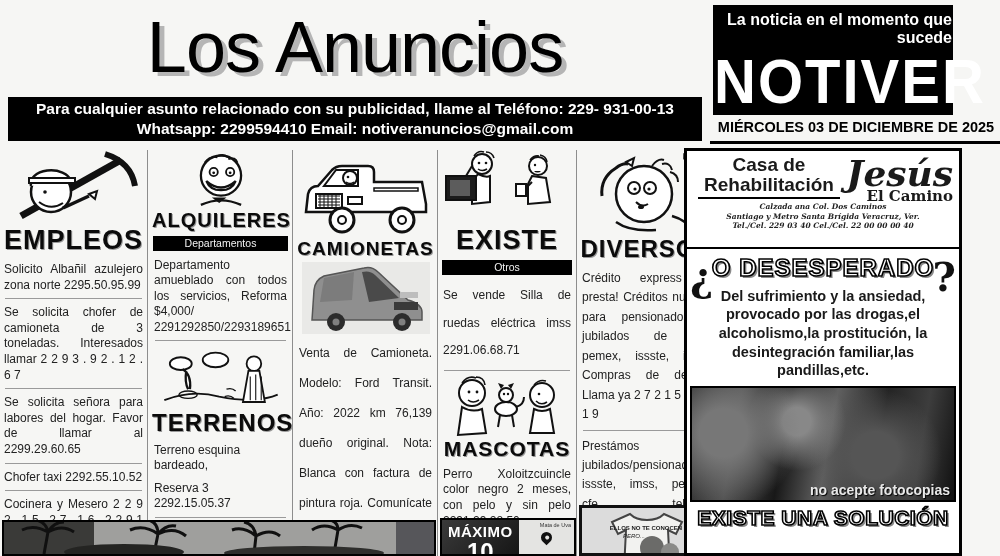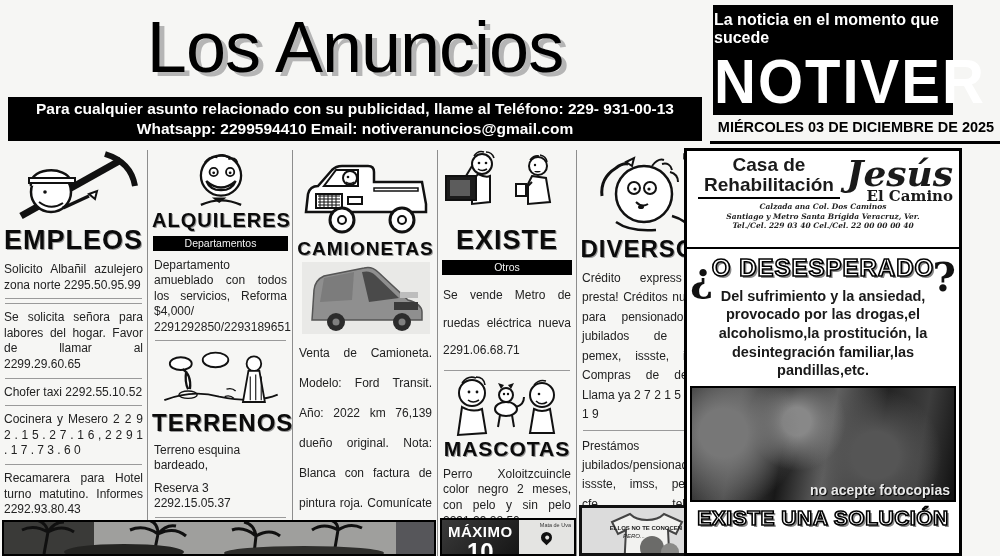--- a/index.html
+++ b/index.html
@@ -9,21 +9,21 @@
 
   
   #masthead-title { position:absolute; left:20px; top:6px; width:670px; text-align:center;
     font-size:72px; font-weight:normal; letter-spacing:-1px; color:#000;
     text-shadow:5px 4px 0 #b5b5b5; line-height:1.15; }
   #masthead-bar { position:absolute; left:8px; top:97px; width:694px; height:44px;
     background:#000; color:#fff; text-align:center; padding-top:2px; }
   #masthead-bar .bar-line { font-size:15.5px; font-weight:bold; line-height:20px; }
 
   #notiver-box { position:absolute; left:714px; top:6px; width:238px; height:108px;
-    background:#000; color:#fff; text-align:left; box-shadow:0 0 0 1px #000; }
+    background:#000; color:#fff; text-align:right; box-shadow:0 0 0 1px #000; }
   #notiver-tagline { font-size:16px; font-weight:bold; padding-top:5px; letter-spacing:0px; }
   #notiver-brand { font-size:58px; font-weight:bold; letter-spacing:2px; margin-top:0px;
     transform:scaleY(1.08); }
   #notiver-date { position:absolute; left:714px; top:119px; width:284px; text-align:center;
     font-size:14.5px; font-weight:bold; color:#000; }
   #header-rule-right { position:absolute; left:710px; top:141px; width:290px; height:3px; background:#000; }
 
   
   .vline { position:absolute; top:150px; height:406px; width:1px; background:#8d8d8d; }
   #vline-5 { width:2px; background:#000; }
@@ -147,20 +147,21 @@
     <path d="M26,36 a20,13 0 0 1 40,-5" fill="#fff" stroke="#111" stroke-width="2.5"></path>
     <rect x="24" y="28" width="46" height="5" fill="#fff" stroke="#111" stroke-width="2"></rect>
     <circle cx="40" cy="42" r="1.8" fill="#111"></circle>
     <path d="M34,52 q12,9 24,1" fill="none" stroke="#111" stroke-width="2"></path>
     <line x1="58" y1="58" x2="84" y2="46" stroke="#111" stroke-width="3.5"></line>
     <path d="M84,44 l8,-3 l-2,8 z" fill="#fff" stroke="#111" stroke-width="2"></path>
   </svg>
   <h2 class="col-title" id="title-empleos">EMPLEOS</h2>
   <p class="ad">Solicito Albañil azulejero zona norte 2295.50.95.99</p>
   <div class="ad-sep"></div>
+  <p class="ad">Se solicita chofer de camioneta de 3 toneladas. Interesados llamar 2 2 9 3 . 9 2 . 1 2 . 6 7</p>
   <div class="ad-sep"></div>
   <p class="ad">Se solicita señora para labores del hogar. Favor de llamar al 2299.29.60.65</p>
   <div class="ad-sep"></div>
   <p class="ad">Chofer taxi 2292.55.10.52</p>
   <div class="ad-sep"></div>
   <p class="ad">Cocinera y Mesero 2 2 9 2 . 1 5 . 2 7 . 1 6 , 2 2 9 1 . 1 7 . 7 3 . 6 0</p>
   <div class="ad-sep"></div>
   <p class="ad">Recamarera para Hotel turno matutino. Informes 2292.93.80.43</p>
 </div>
 
@@ -245,21 +246,21 @@
     <circle cx="96" cy="16" r="9" fill="#fff" stroke="#111" stroke-width="2"></circle>
     <path d="M88,10 q4,-5 9,-4 M98,5 q6,1 7,7" fill="none" stroke="#111" stroke-width="1.6"></path>
     <circle cx="93" cy="15" r="1.2" fill="#111"></circle>
     <path d="M92,21 a4,3 0 0 0 7,0" fill="#111"></path>
     <path d="M90,26 l14,2 l4,24 l-22,2 l0,-20 z" fill="#fff" stroke="#111" stroke-width="2"></path>
     <rect x="74" y="34" width="10" height="12" fill="#fff" stroke="#111" stroke-width="2"></rect>
     <line x1="86" y1="36" x2="90" y2="32" stroke="#111" stroke-width="2"></line>
   </svg>
   <h2 class="col-title" id="title-ventas">EXISTE</h2>
   <div class="cat-bar">Otros</div>
-  <p class="ad spread2">Se vende Metro de ruedas eléctrica nueva 2291.06.68.71</p>
+  <p class="ad spread2">Se vende Silla de ruedas eléctrica imss 2291.06.68.71</p>
   <div class="ad-sep"></div>
   <svg class="cartoon" width="126" height="62" viewBox="0 0 126 62" style="margin-top:2px">
     <circle cx="28" cy="18" r="13" fill="#fff" stroke="#111" stroke-width="2"></circle>
     <path d="M18,8 q6,-8 14,-5 M32,2 q8,0 9,8" fill="none" stroke="#111" stroke-width="1.6"></path>
     <circle cx="25" cy="17" r="1.4" fill="#111"></circle>
       <circle cx="33" cy="17" r="1.4" fill="#111"></circle>
     <path d="M24,25 q5,4 11,0" fill="none" stroke="#111" stroke-width="1.6"></path>
     <path d="M18,32 q10,6 20,2 l4,24 l-28,2 z" fill="#fff" stroke="#111" stroke-width="2"></path>
     <circle cx="98" cy="20" r="12" fill="#fff" stroke="#111" stroke-width="2"></circle>
     <path d="M90,10 q5,-6 12,-4" fill="none" stroke="#111" stroke-width="1.6"></path>

